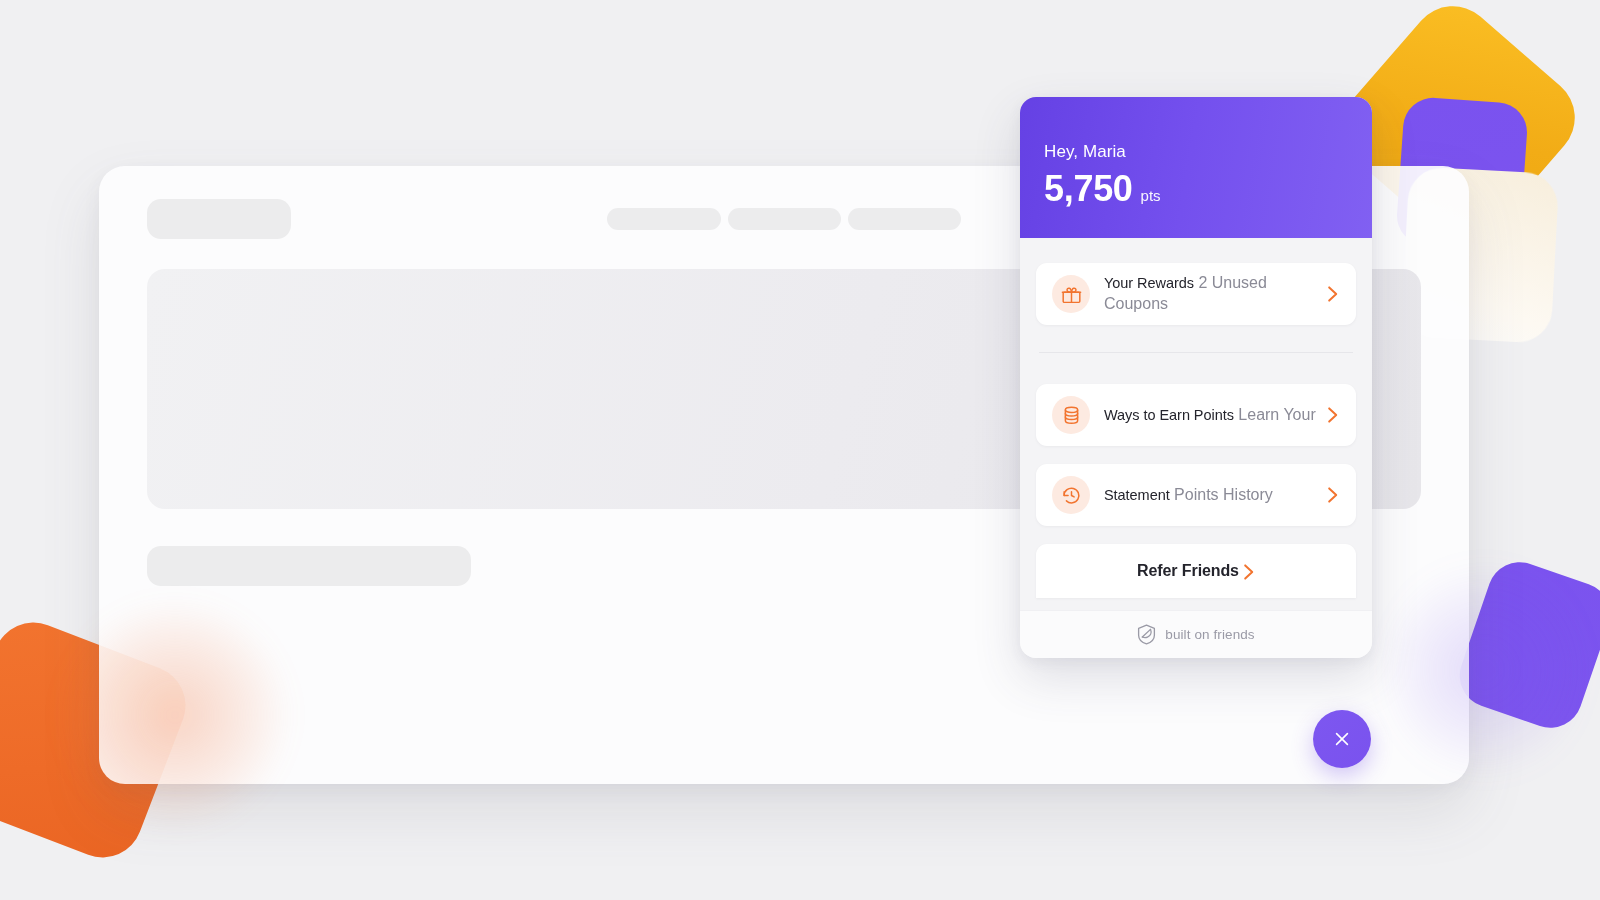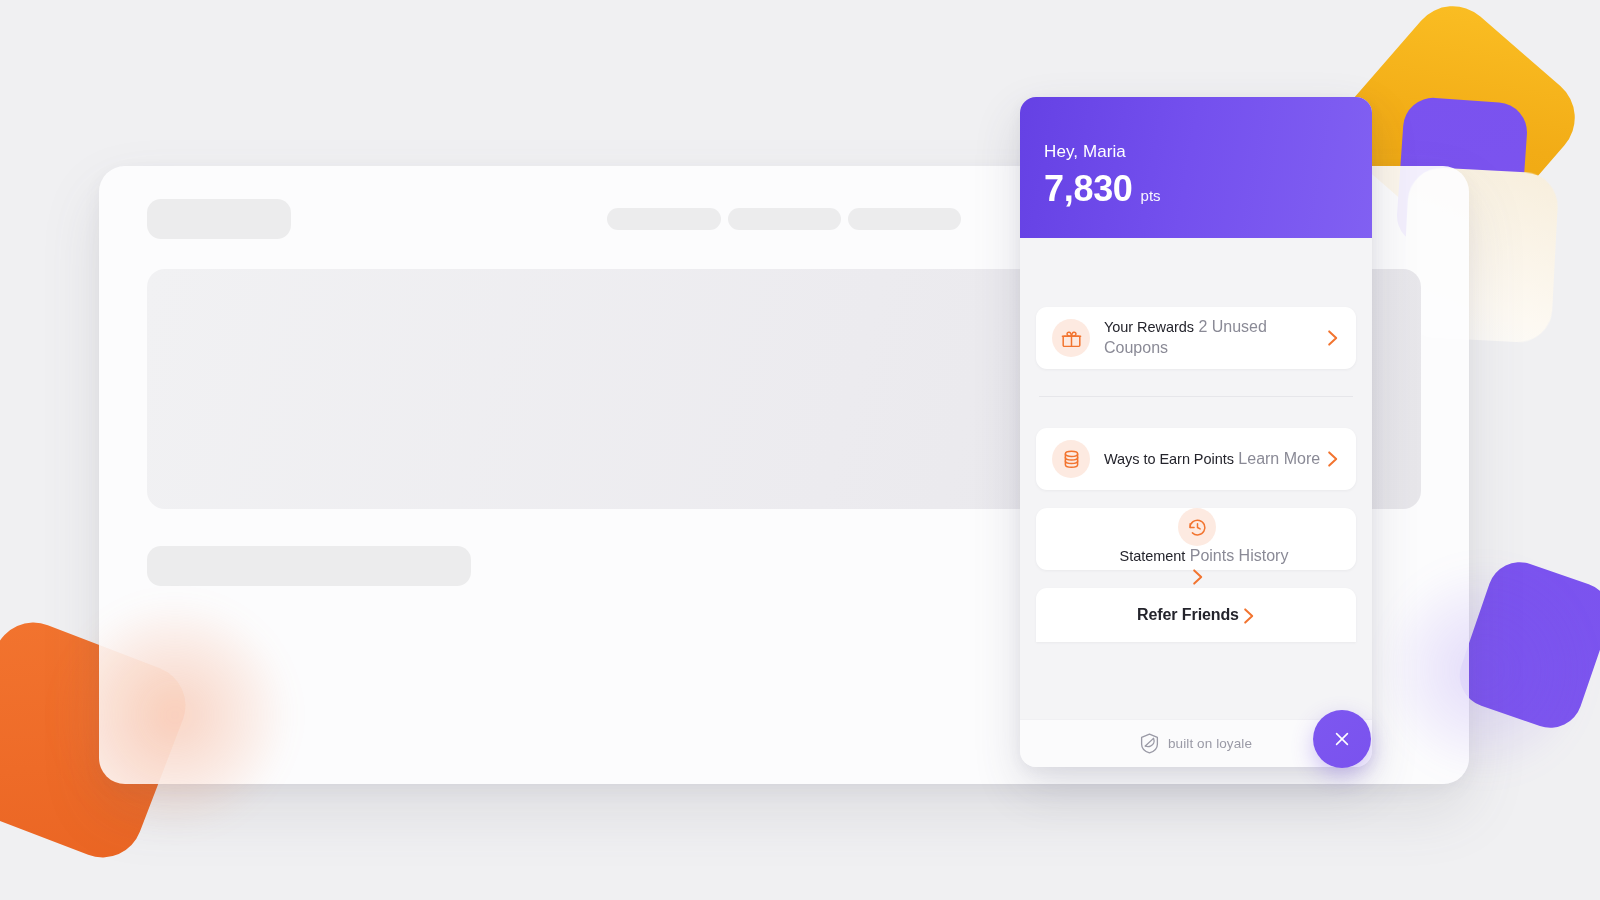--- a/index.html
+++ b/index.html
@@ -117,29 +117,28 @@
     background: linear-gradient(105deg, #f1f1f3 0%, #ecebef 55%, #e7e6ea 100%);
   }
   .sk-foot  { left: 48px; top: 380px; width: 324px; height: 40px; border-radius: 14px; }
 
   
   .widget {
     position: absolute;
     left: 1020px;
     top: 97px;
     width: 352px;
-    height: 670px;
+    height: 561px;
     border-radius: 16px;
     background: #f4f4f6;
     box-shadow: 0 20px 48px rgba(70,70,100,0.16),
                 0 4px 14px rgba(70,70,100,0.07);
     overflow: hidden;
     display: flex;
     flex-direction: column;
-    gap: 44px;
   }
   .widget-header {
     height: 141px;
     flex: 0 0 141px;
     background: linear-gradient(100deg, #6541e4 0%, #7450ee 48%, #8160f2 100%);
     padding: 46px 0 0 24px;
     box-sizing: border-box;
     color: #ffffff;
   }
   .greeting {
@@ -178,21 +177,21 @@
     border-radius: 11px;
     height: 62px;
     display: flex;
     align-items: center;
     padding: 0 14px 0 16px;
     box-sizing: border-box;
     box-shadow: 0 1px 3px rgba(40,40,60,0.05);
   }
   .row-first  { margin-top: 25px; }
   .row-second { margin-top: 31px; }
-  .row-third  { margin-top: 18px; flex-direction: column; }
+  .row-third  { margin-top: 18px; }
 
   .divider {
     height: 1px;
     background: #e6e6ea;
     margin: 27px 3px 0 3px;
   }
 
   .row-icon {
     width: 38px;
     height: 38px;
@@ -315,21 +314,21 @@
 </div>
 
 <div class="shape glow-orange"></div>
 <div class="shape glow-purple"></div>
 
 <div class="widget">
 
   <div class="widget-header">
     <div class="greeting">Hey, Maria</div>
     <div class="points-row">
-      <span class="points-value">7,830</span>
+      <span class="points-value">5,750</span>
       <span class="points-unit">pts</span>
     </div>
   </div>
 
   <div class="widget-body">
 
     <div class="row-card row-first">
       <span class="row-icon">
         <svg width="21" height="21" viewBox="0 0 24 24" fill="none" stroke="#f2742f" stroke-width="1.7" stroke-linecap="round" stroke-linejoin="round">
           <rect x="2.5" y="9.5" width="19" height="11.5" rx="1.2"></rect>
@@ -356,21 +355,21 @@
       <span class="row-icon">
         <svg width="21" height="21" viewBox="0 0 24 24" fill="none" stroke="#f2742f" stroke-width="1.7" stroke-linecap="round" stroke-linejoin="round">
           <ellipse cx="12" cy="5.6" rx="7" ry="2.9"></ellipse>
           <path d="M5 5.6v4.1c0 1.6 3.1 2.9 7 2.9s7-1.3 7-2.9V5.6"></path>
           <path d="M5 9.7v4.1c0 1.6 3.1 2.9 7 2.9s7-1.3 7-2.9V9.7"></path>
           <path d="M5 13.8v4.1c0 1.6 3.1 2.9 7 2.9s7-1.3 7-2.9v-4.1"></path>
         </svg>
       </span>
       <span class="row-text">
         <span class="row-title">Ways to Earn Points</span>
-        <span class="row-sub">Learn More</span>
+        <span class="row-sub">Learn Your</span>
       </span>
       <span class="chevron">
         <svg width="13" height="18" viewBox="0 0 13 18" fill="none" stroke="#f2742f" stroke-width="2" stroke-linecap="round" stroke-linejoin="round">
           <polyline points="3.2,2.4 10.2,9 3.2,15.6"></polyline>
         </svg>
       </span>
     </div>
 
     <div class="row-card row-third">
       <span class="row-icon">
@@ -405,21 +404,21 @@
   </div>
 
   <div class="widget-footer">
     <span style="display:flex;">
       <svg width="19" height="21" viewBox="0 0 20 22" fill="none" stroke="#9a9aa6" stroke-width="1.4" stroke-linecap="round" stroke-linejoin="round">
         <path d="M10 1.2 18.3 4.6v7.1c0 4.4-3.4 7.6-8.3 9.1-4.9-1.5-8.3-4.7-8.3-9.1V4.6z"></path>
         <path d="M5.6 13.6 14.2 5.6"></path>
         <path d="M14.2 5.6c1.4 3.4.2 6.7-3.2 8.1-2 .8-4 .5-5.4-.1"></path>
       </svg>
     </span>
-    <span class="footer-label">built on loyale</span>
+    <span class="footer-label">built on friends</span>
   </div>
 
 </div>
 
 <button class="fab" aria-label="Close">
   <span style="display:flex;">
     <svg width="20" height="20" viewBox="0 0 24 24" fill="none" stroke="#ffffff" stroke-width="1.9" stroke-linecap="round">
       <line x1="5.5" y1="5.5" x2="18.5" y2="18.5"></line>
       <line x1="18.5" y1="5.5" x2="5.5" y2="18.5"></line>
     </svg>

